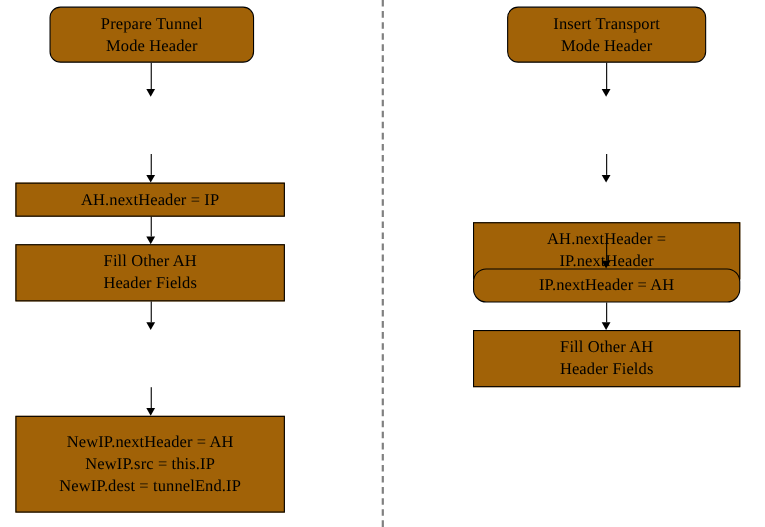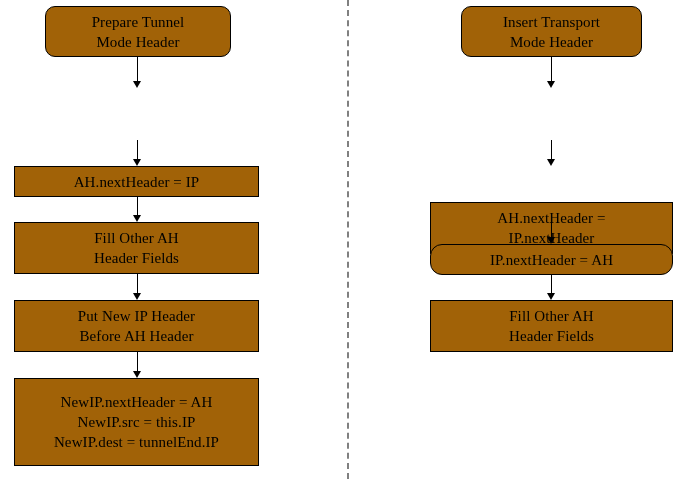--- a/index.html
+++ b/index.html
@@ -79,22 +79,20 @@
 
   <div class="edge" style="left:137px; top:197px; height:18px;"></div>
   <div class="arrowhead" style="left:133px; top:215px;"></div>
 
   <div class="node" style="left:14px; top:222px; width:245px; height:52px;">Fill Other AH
 Header Fields</div>
 
   <div class="edge" style="left:137px; top:274px; height:19px;"></div>
   <div class="arrowhead" style="left:133px; top:293px;"></div>
 
-  <div class="node" style="left:14px; top:300px; width:245px; height:52px;">Put New IP Header
-Before AH Header</div>
 
   <div class="edge" style="left:137px; top:352px; height:19px;"></div>
   <div class="arrowhead" style="left:133px; top:371px;"></div>
 
   <div class="node" style="left:14px; top:378px; width:245px; height:88px;">NewIP.nextHeader = AH
 NewIP.src = this.IP
 NewIP.dest = tunnelEnd.IP</div>
 
   <div class="node rounded" style="left:461px; top:6px; width:181px; height:51px;">Insert Transport
 Mode Header</div>

